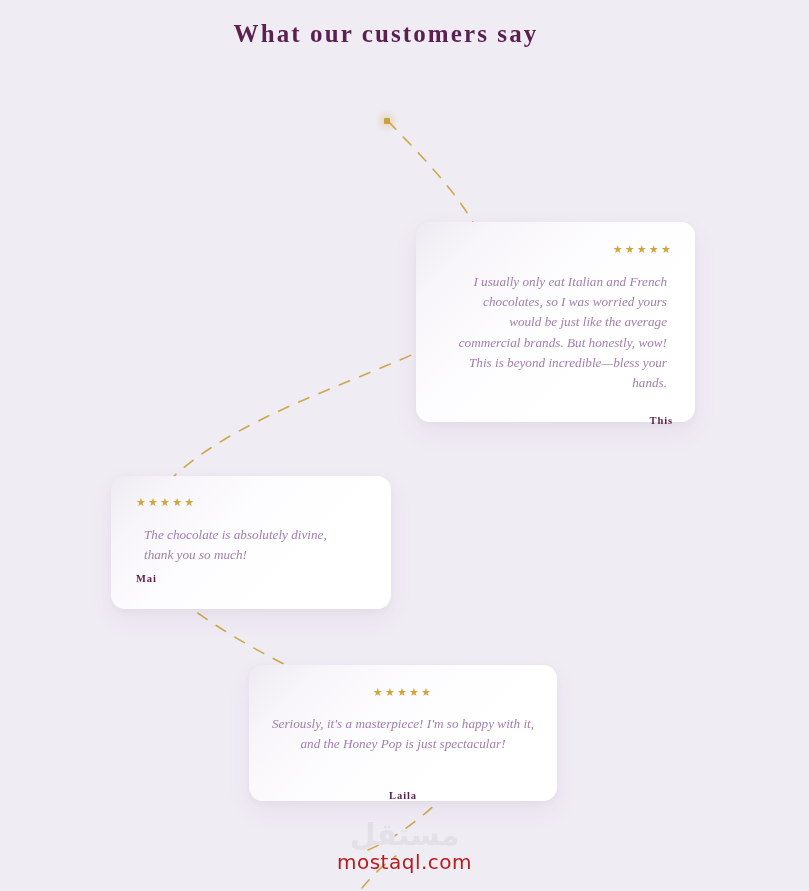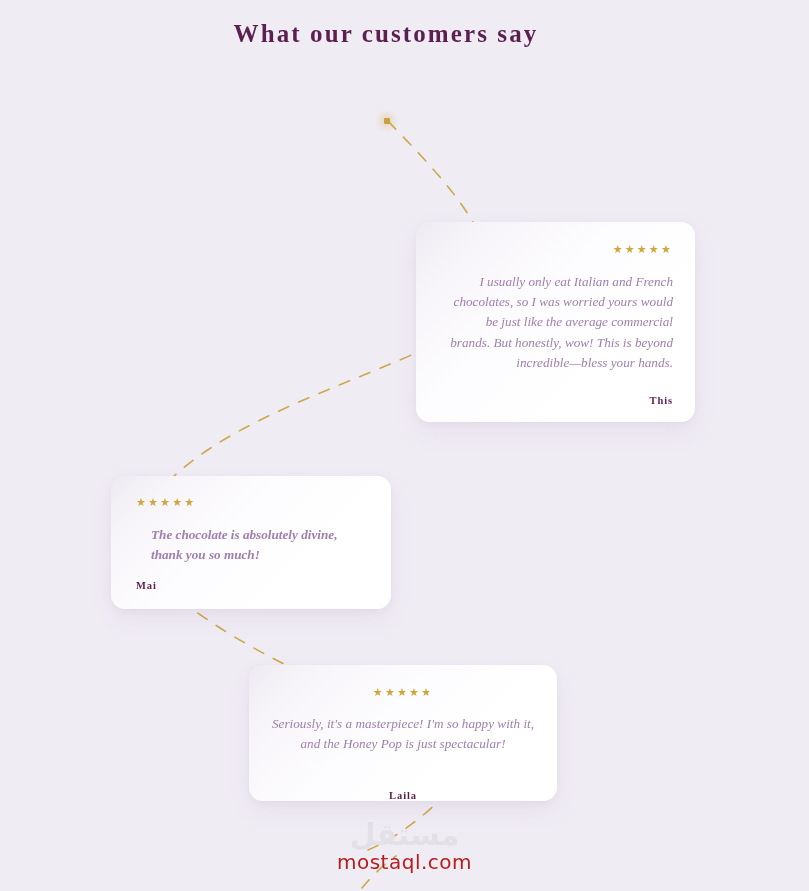--- a/index.html
+++ b/index.html
@@ -123,36 +123,36 @@
     left: 416px;
     top: 222px;
     width: 279px;
     height: 200px;
   }
   #card-nour .card-inner {
     padding: 22px 22px 0 30px;
     text-align: right;
   }
   #card-nour .stars { margin-bottom: 17px; }
-  #card-nour .quote { margin: 0; }
+  #card-nour .quote { margin: 6px; }
   #card-nour .author { margin-top: 22px; }
 
   
   #card-mai {
     left: 111px;
     top: 476px;
     width: 280px;
     height: 133px;
   }
   #card-mai .card-inner {
     padding: 21px 24px 0 25px;
     text-align: left;
   }
   #card-mai .stars { margin-bottom: 17px; }
-  #card-mai .quote { margin: 15px; font-weight: bold; }
+  #card-mai .quote { margin: 8px; }
   #card-mai .author { }
 
   
   #card-laila {
     left: 249px;
     top: 665px;
     width: 308px;
     height: 136px;
   }
   #card-laila .card-inner {

